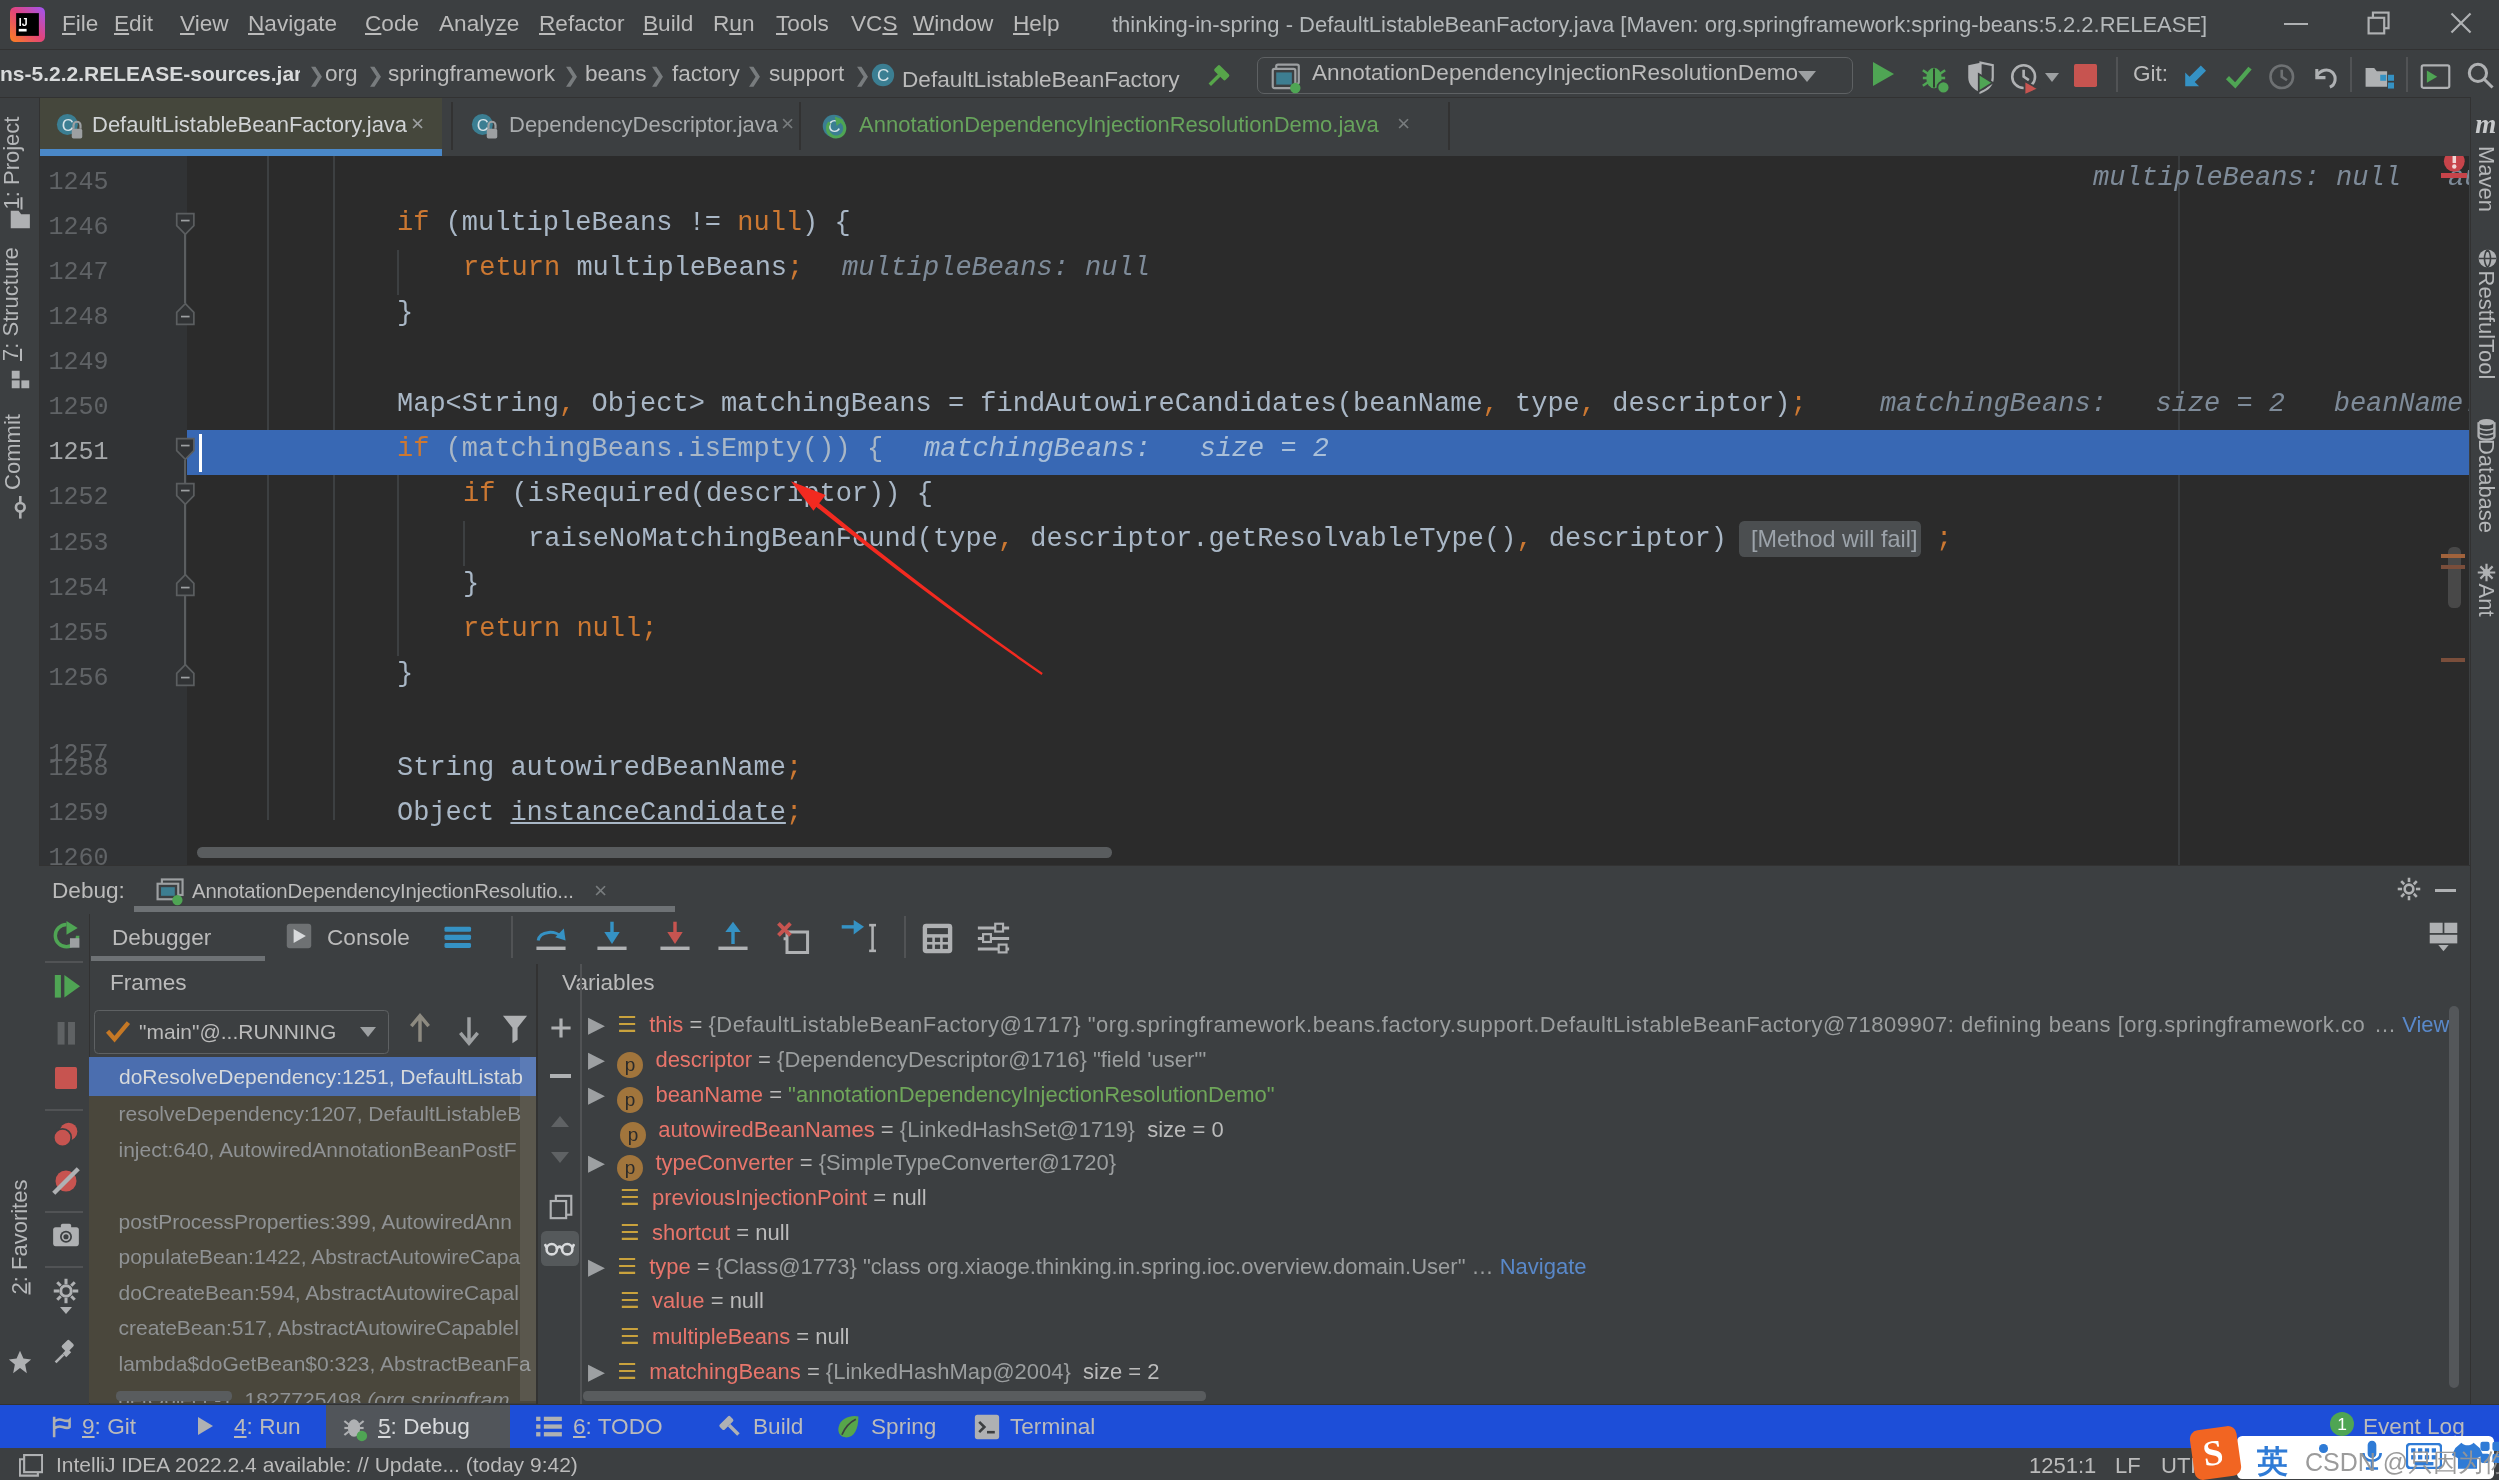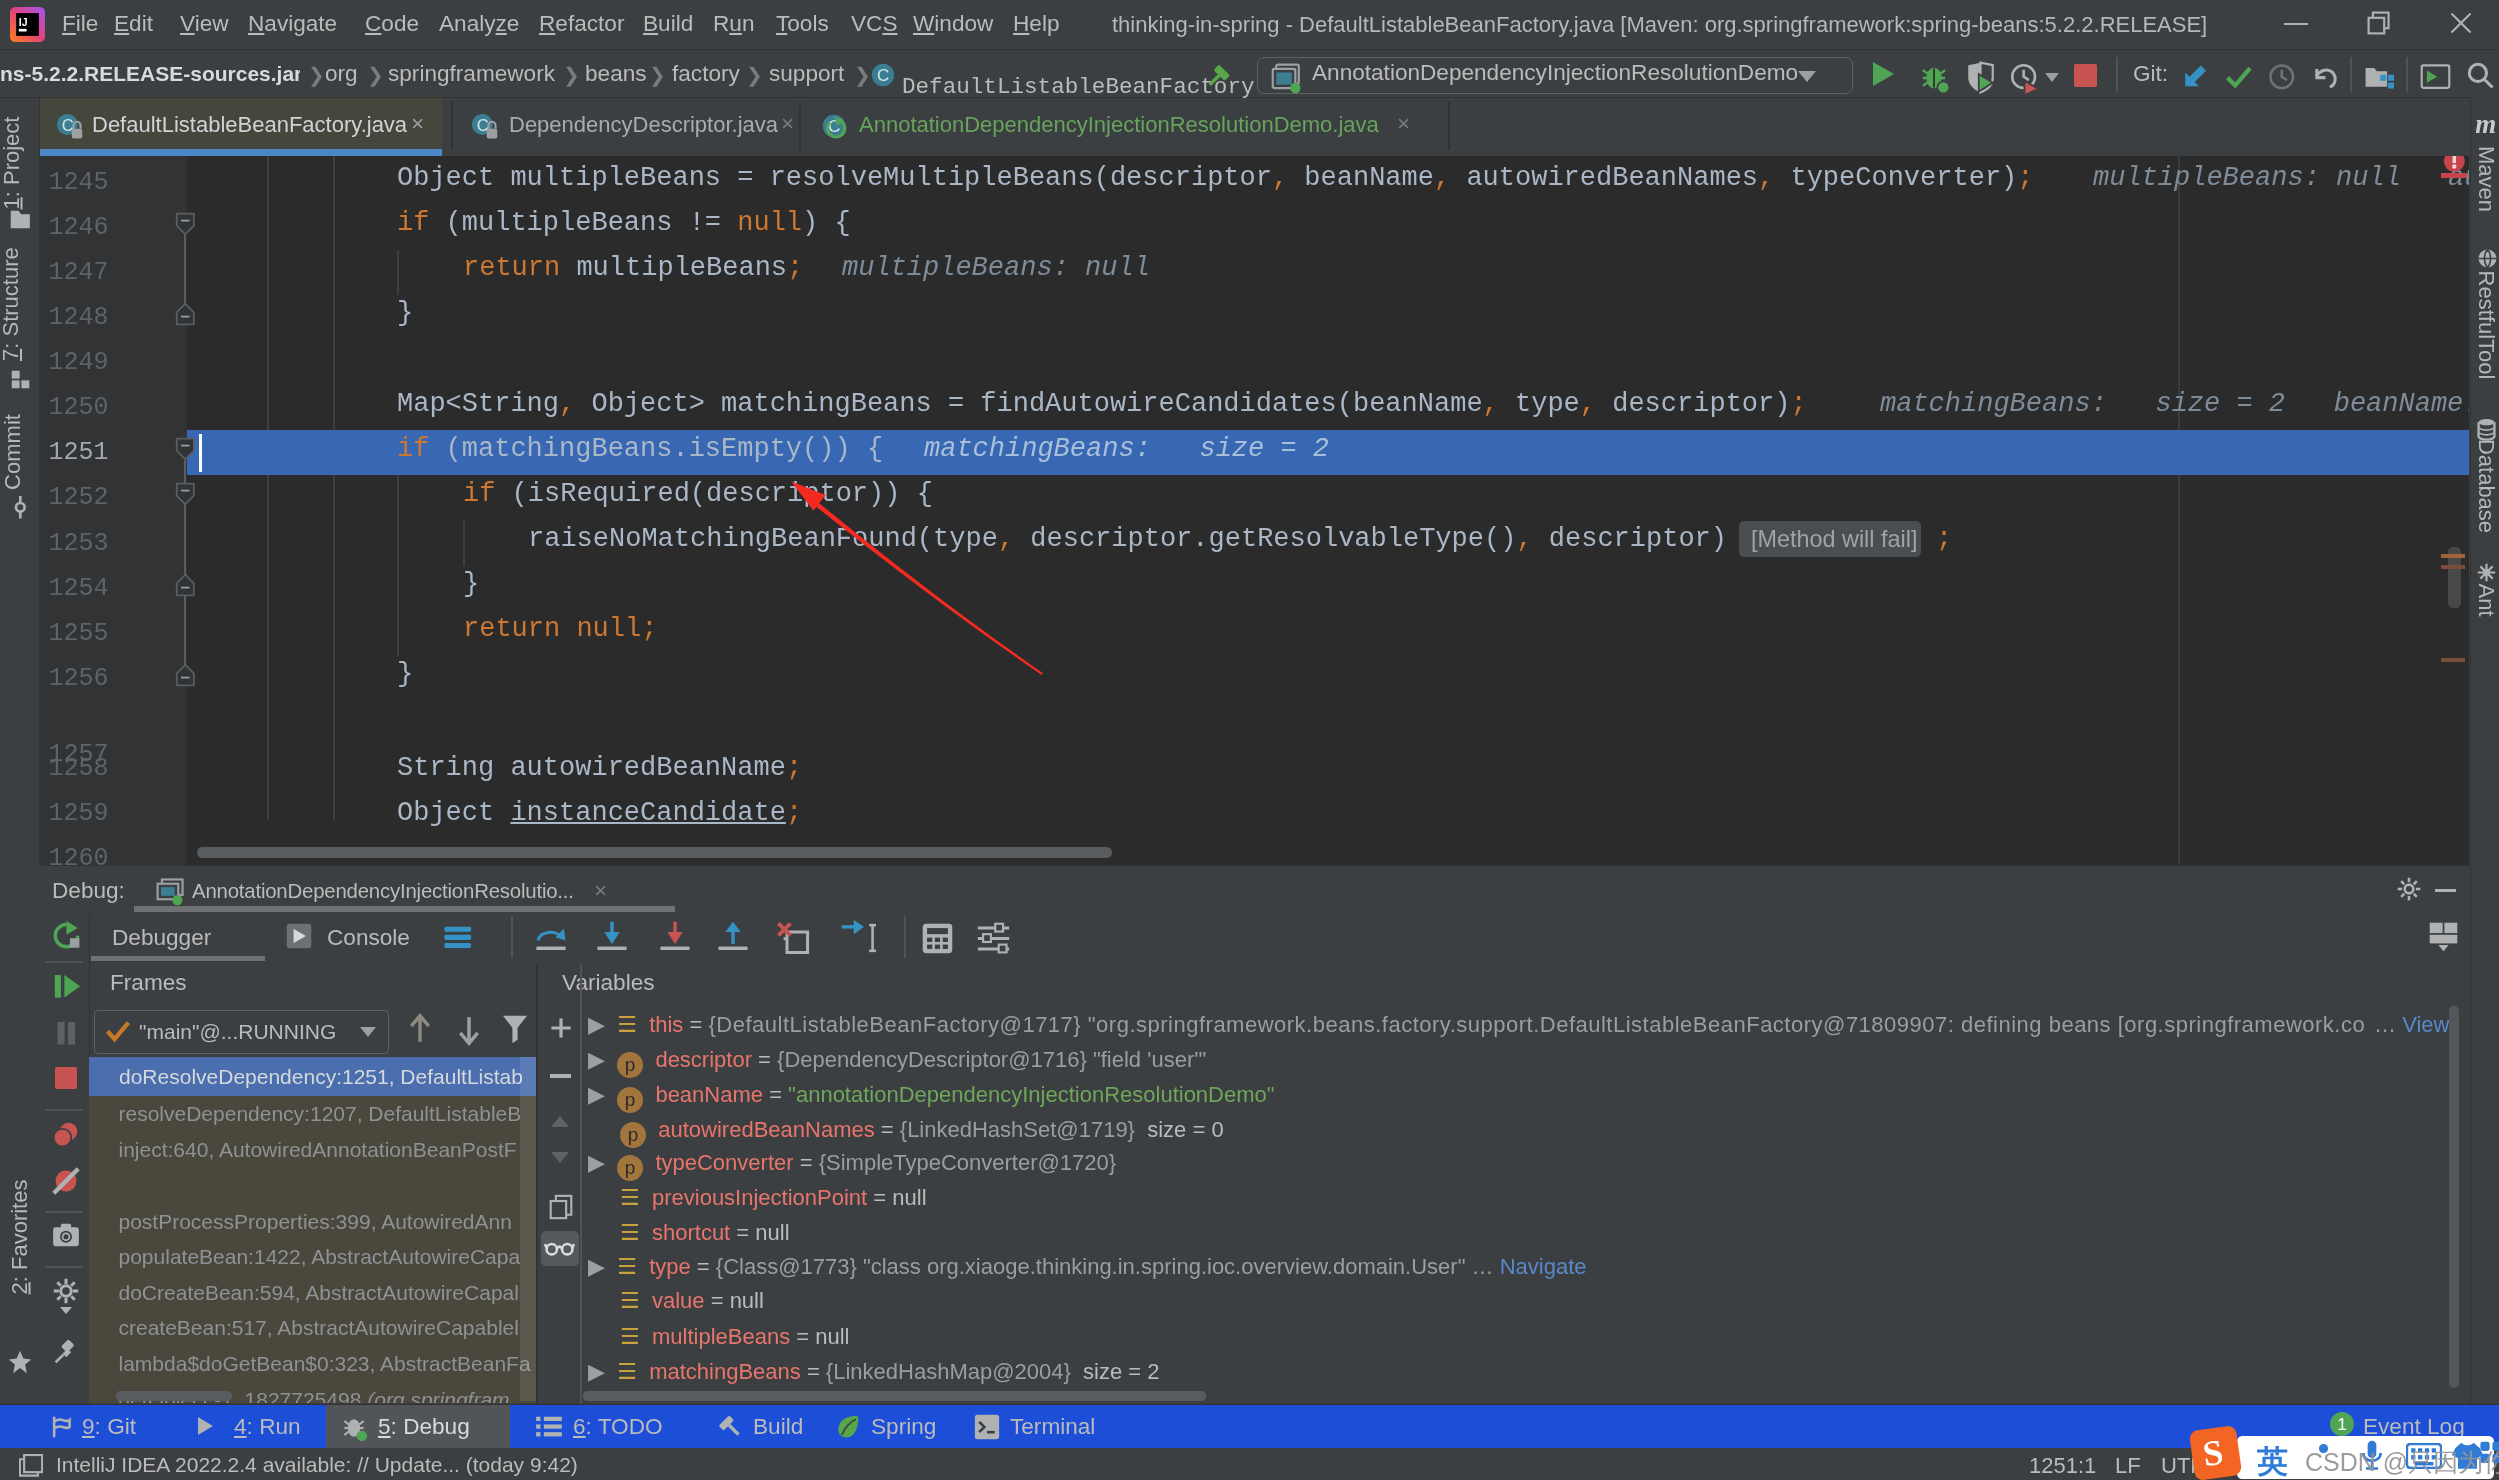--- a/index.html
+++ b/index.html
@@ -80,21 +80,21 @@
   <div class="abs ui" style="left:649px;top:13px;color:#787C7E;font-size:20px;">❯</div>
   <div class="abs ui" style="left:672px;top:11.3px;">factory</div>
   <div class="abs ui" style="left:746px;top:13px;color:#787C7E;font-size:20px;">❯</div>
   <div class="abs ui" style="left:769px;top:11.3px;">support</div>
   <div class="abs ui" style="left:854px;top:13px;color:#787C7E;font-size:20px;">❯</div>
 
   <svg class="abs" style="left:871px;top:13px;" width="24" height="24" viewBox="0 0 28 28">
     <circle cx="14" cy="14" r="13" fill="#3B7E92"></circle>
     <text x="7" y="21" fill="#D6E3E8" font-size="20" font-family="Liberation Sans">C</text>
   </svg>
-  <div class="abs ui" style="left:902px;top:24px;font-family:Liberation Mono, monospace;">DefaultListableBeanFactory</div>
+  <div class="abs ui" style="left:902px;top:17px;">DefaultListableBeanFactory</div>
 
   <svg class="abs" style="left:1203px;top:12px;" width="29.5" height="29.5" viewBox="0 0 34 34">
     <g transform="rotate(45 17 17)">
       <rect x="8" y="6" width="18" height="9" rx="2" fill="#57A64A"></rect>
       <rect x="15" y="14" width="4" height="16" fill="#57A64A"></rect>
     </g>
   </svg>
 
   <div class="abs" style="left:1257px;top:7px;width:594px;height:35px;border:1.7px solid #5E6163;border-radius:7px;"></div>
   <svg class="abs" style="left:1271px;top:12px;" width="33" height="33" viewBox="0 0 38 38">
@@ -237,21 +237,20 @@
   <div class="lnum" style="top:319px;">1252</div>
   <div class="lnum" style="top:365px;">1253</div>
   <div class="lnum" style="top:410px;">1254</div>
   <div class="lnum" style="top:455px;">1255</div>
   <div class="lnum" style="top:500px;">1256</div>
   <div class="lnum" style="top:545px;margin-top:31px;">1257</div>
   <div class="lnum" style="top:590px;">1258</div>
   <div class="lnum" style="top:635px;">1259</div>
   <div class="lnum" style="top:680px;">1260</div>
 
-  <div class="cl" style="left:358px;top:0px;">Object multipleBeans = resolveMultipleBeans(descriptor<span class="k">,</span> beanName<span class="k">,</span> autowiredBeanNames<span class="k">,</span> typeConverter)<span class="k">;</span></div>
   <div class="cl hint" style="left:2054px;top:0px;">multipleBeans: null</div>
   <div class="cl hint" style="left:2409px;top:0px;">au</div>
   <div class="cl" style="left:358px;top:45px;"><span class="k">if</span> (multipleBeans != <span class="k">null</span>) {</div>
   <div class="cl" style="left:424px;top:90px;"><span class="k">return</span> multipleBeans<span class="k">;</span></div>
   <div class="cl hint" style="left:803px;top:90px;">multipleBeans: null</div>
   <div class="cl" style="left:358px;top:135px;">}</div>
   <div class="cl" style="left:358px;top:226px;">Map&lt;String<span class="k">,</span> Object&gt; matchingBeans = findAutowireCandidates(beanName<span class="k">,</span> type<span class="k">,</span> descriptor)<span class="k">;</span></div>
   <div class="cl hint" style="left:1841px;top:226px;">matchingBeans:   size = 2   beanName: "a</div>
   <div class="cl" style="left:358px;top:271px;"><span class="k">if</span> (matchingBeans.isEmpty()) {</div>
   <div class="cl hint" style="left:885px;top:271px;color:#A9BFD8;">matchingBeans:   size = 2</div>

